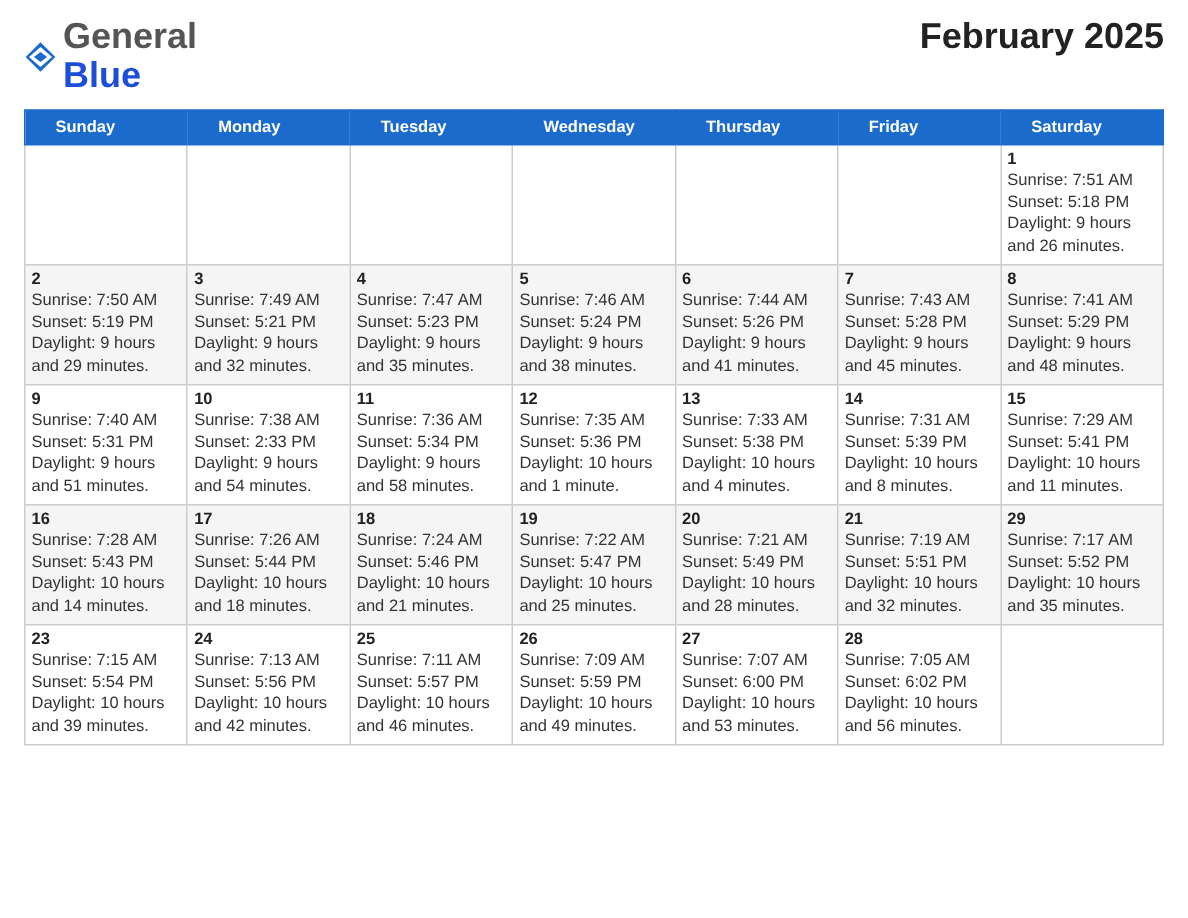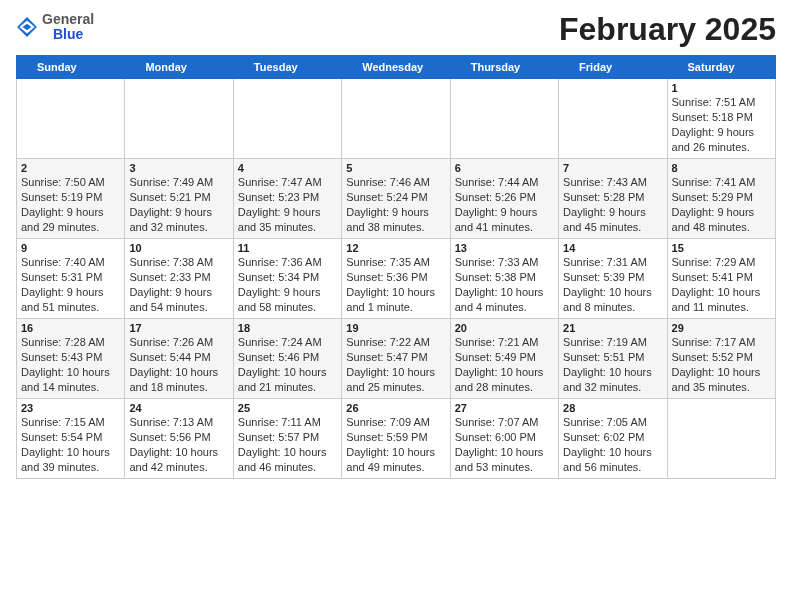--- a/index.html
+++ b/index.html
@@ -20,36 +20,35 @@
       align-items: flex-start;
       justify-content: space-between;
       margin-bottom: 8px;
     }
     .logo {
       display: flex;
       align-items: center;
       gap: 4px;
     }
     .logo-text {
-      font-size: 14px;
+      font-size: 24px;
       font-weight: bold;
       line-height: 1.1;
-      text-align: center;
     }
     .logo-general { color: #555; }
     .logo-blue { color: #1d4ed8; }
     .logo-icon {
       width: 22px;
       height: 22px;
     }
     .title-block {
       text-align: right;
     }
     .calendar-title {
-      font-size: 32px;
+      font-size: 24px;
       font-weight: bold;
       color: #222;
       line-height: 1.1;
     }
     .calendar-subtitle {
       font-size: 14px;
       color: #444;
     }
     .calendar {
       width: 100%;

